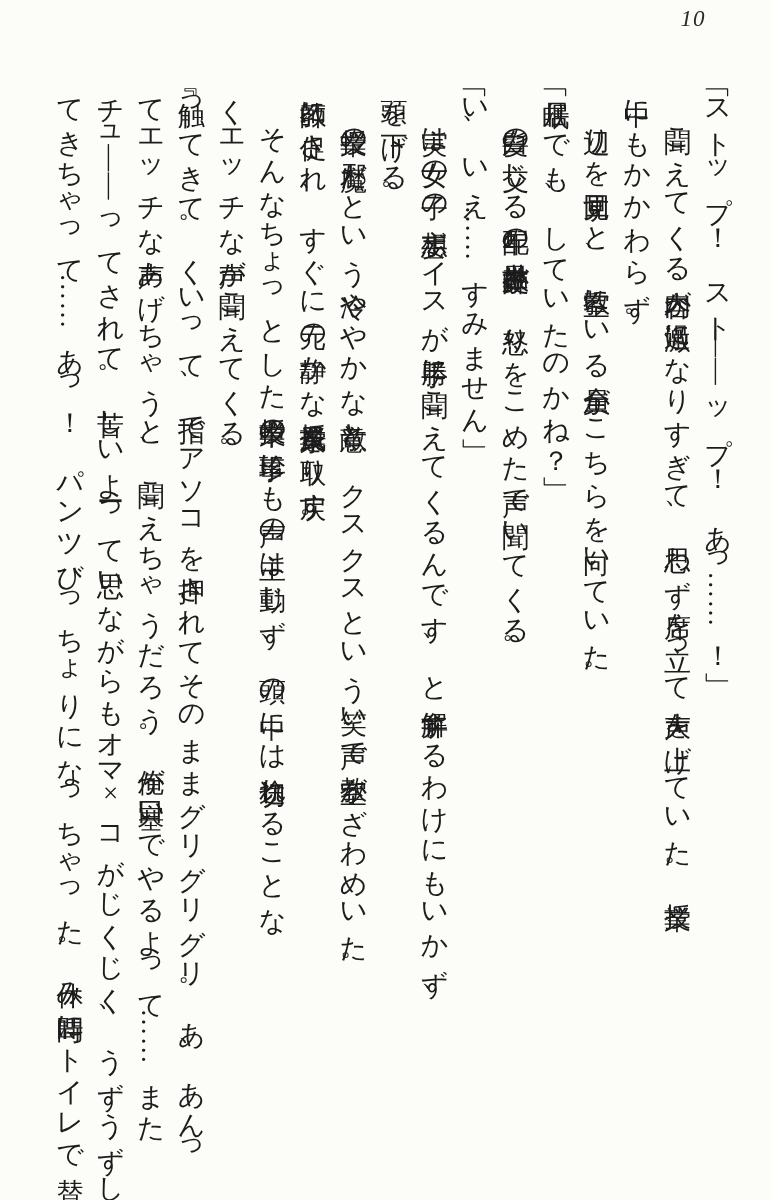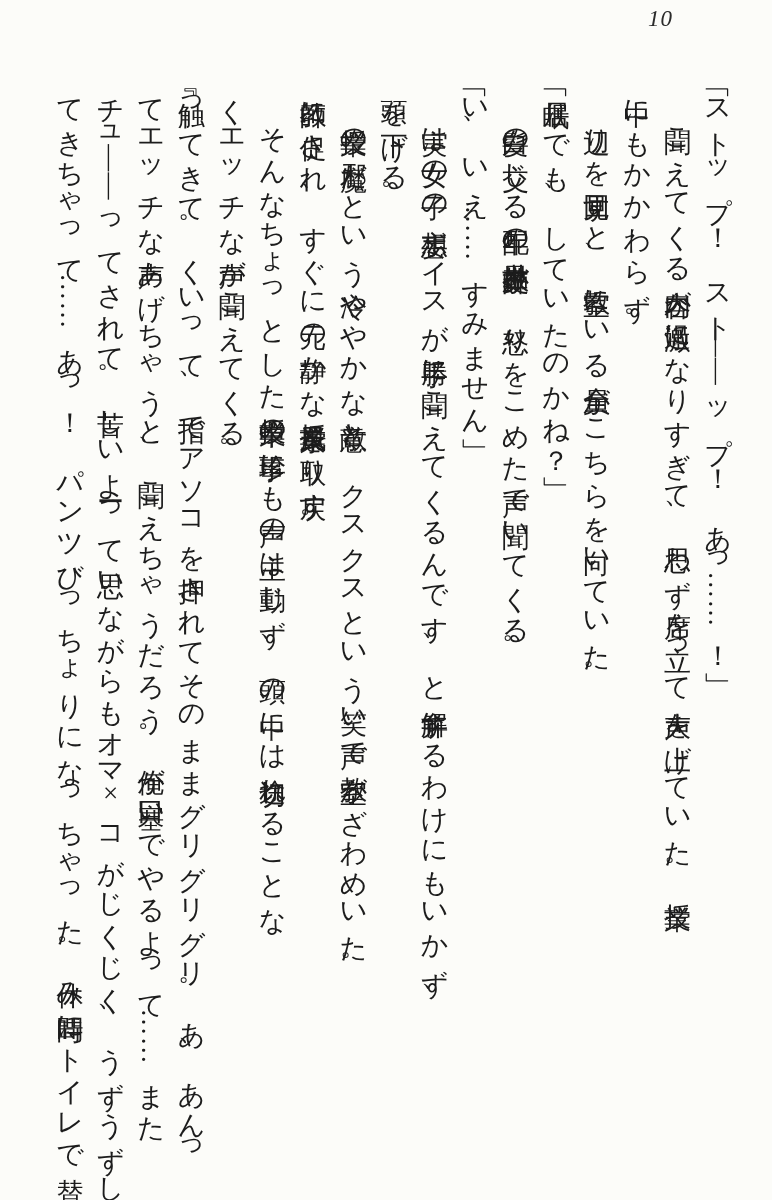--- a/index.html
+++ b/index.html
@@ -16,20 +16,21 @@
   }
   .page {
     position: absolute;
     inset: 0;
   }
   .page-number {
     position: absolute;
     top: 6px;
     left: 648px;
     width: 90px;
+    text-align: center;
     font-size: 23px;
     font-style: italic;
     color: #2b2b2b;
     letter-spacing: 1px;
   }
   .text-block {
     position: absolute;
     top: 80px;
     right: 34px;
     height: 1088px;

